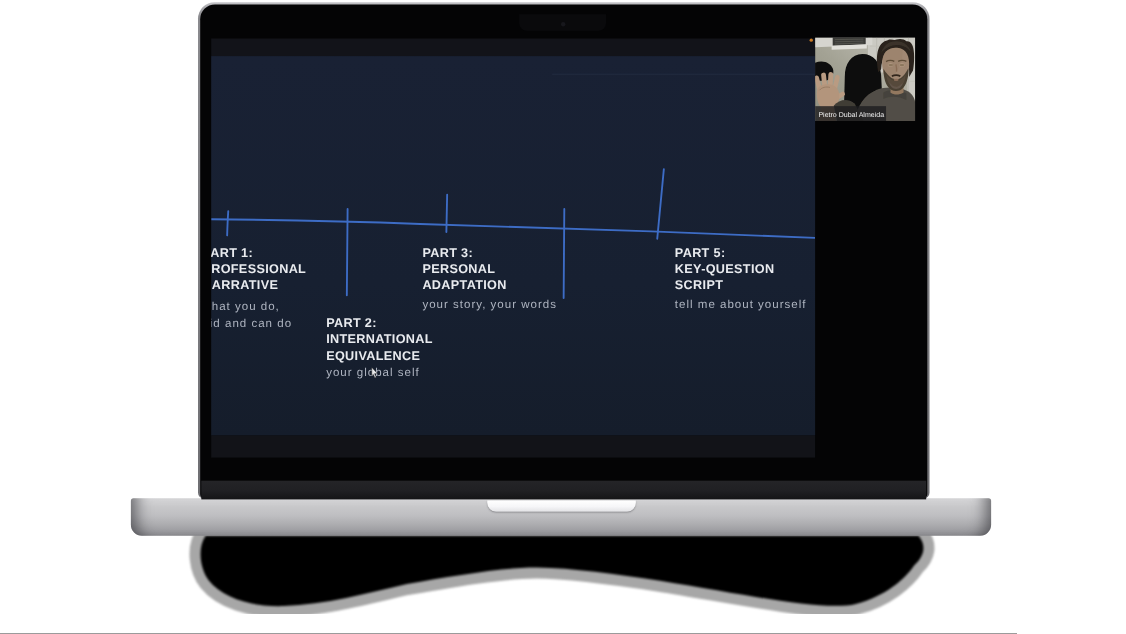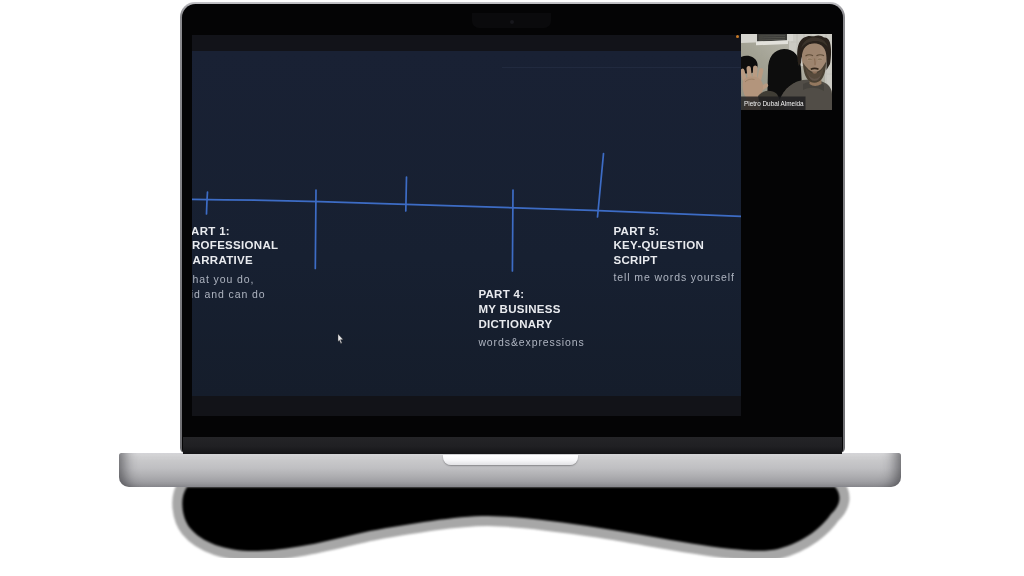--- a/index.html
+++ b/index.html
@@ -74,25 +74,28 @@
           <path d="M 124,139 C 123.7,165 123.5,191 123.3,217.5"></path>
           <path d="M 214.5,126 C 214.2,137 214,148 213.8,160"></path>
           <path d="M 321,139 C 320.8,166 320.6,193 320.4,220"></path>
           <path d="M 411.5,102.7 C 409.5,123 407.5,144 405.5,166"></path>
         </g>
       </svg>
 
       <div class="tb" style="left:-8px;top:172.5px;">PART 1:<br>PROFESSIONAL<br>NARRATIVE
         <div class="sub" style="margin-top:4.5px;">what you do,<br>did and can do</div>
       </div>
+      <div class="tb" style="left:192px;top:172.5px;">PART 3:<br>PERSONAL<br>ADAPTATION
+        <div class="sub" style="margin-top:2.2px;">your story, your words</div>
+      </div>
       <div class="tb" style="left:389.5px;top:172.5px;margin-left:32px;">PART 5:<br>KEY-QUESTION<br>SCRIPT
-        <div class="sub" style="margin-top:2.2px;">tell me words yourself</div>
+        <div class="sub" style="margin-top:2.2px;">tell me about yourself</div>
       </div>
-      <div class="tb" style="left:286.4px;top:236px;">PART 4:<br>MY BUSINESS<br>DICTIONARY
-        <div class="sub" style="margin-top:4px;">words&amp;expressions</div>
+      <div class="tb" style="left:104.5px;top:236px;">PART 2:<br>INTERNATIONAL<br>EQUIVALENCE
+        <div class="sub" style="margin-top:0.5px;">your global self</div>
       </div>
 
       <svg class="abs" style="left:145px;top:282.5px;" width="8" height="10" viewBox="0 0 8 10">
         <path d="M 1,0 L 6,5.5 L 3.5,5.7 L 5,9 L 3.8,9.5 L 2.4,6.3 L 1,7.5 Z" fill="#e8e8ea" stroke="#333" stroke-width="0.4"></path>
       </svg>
     </div>
 
     <div id="stripbot"></div>
     <div id="lidbottom"></div>
 

